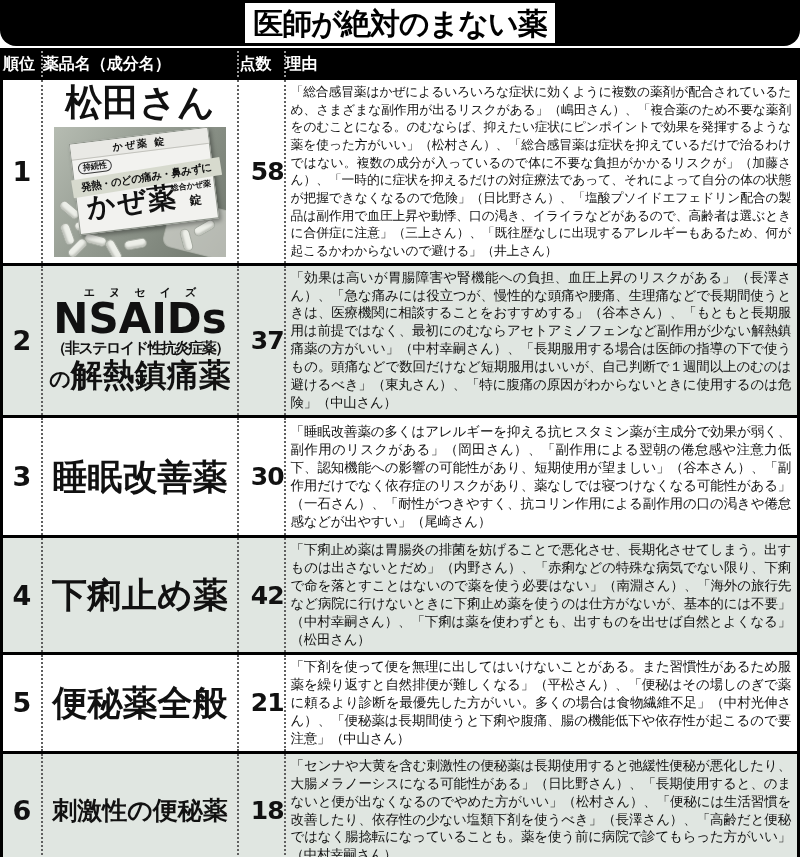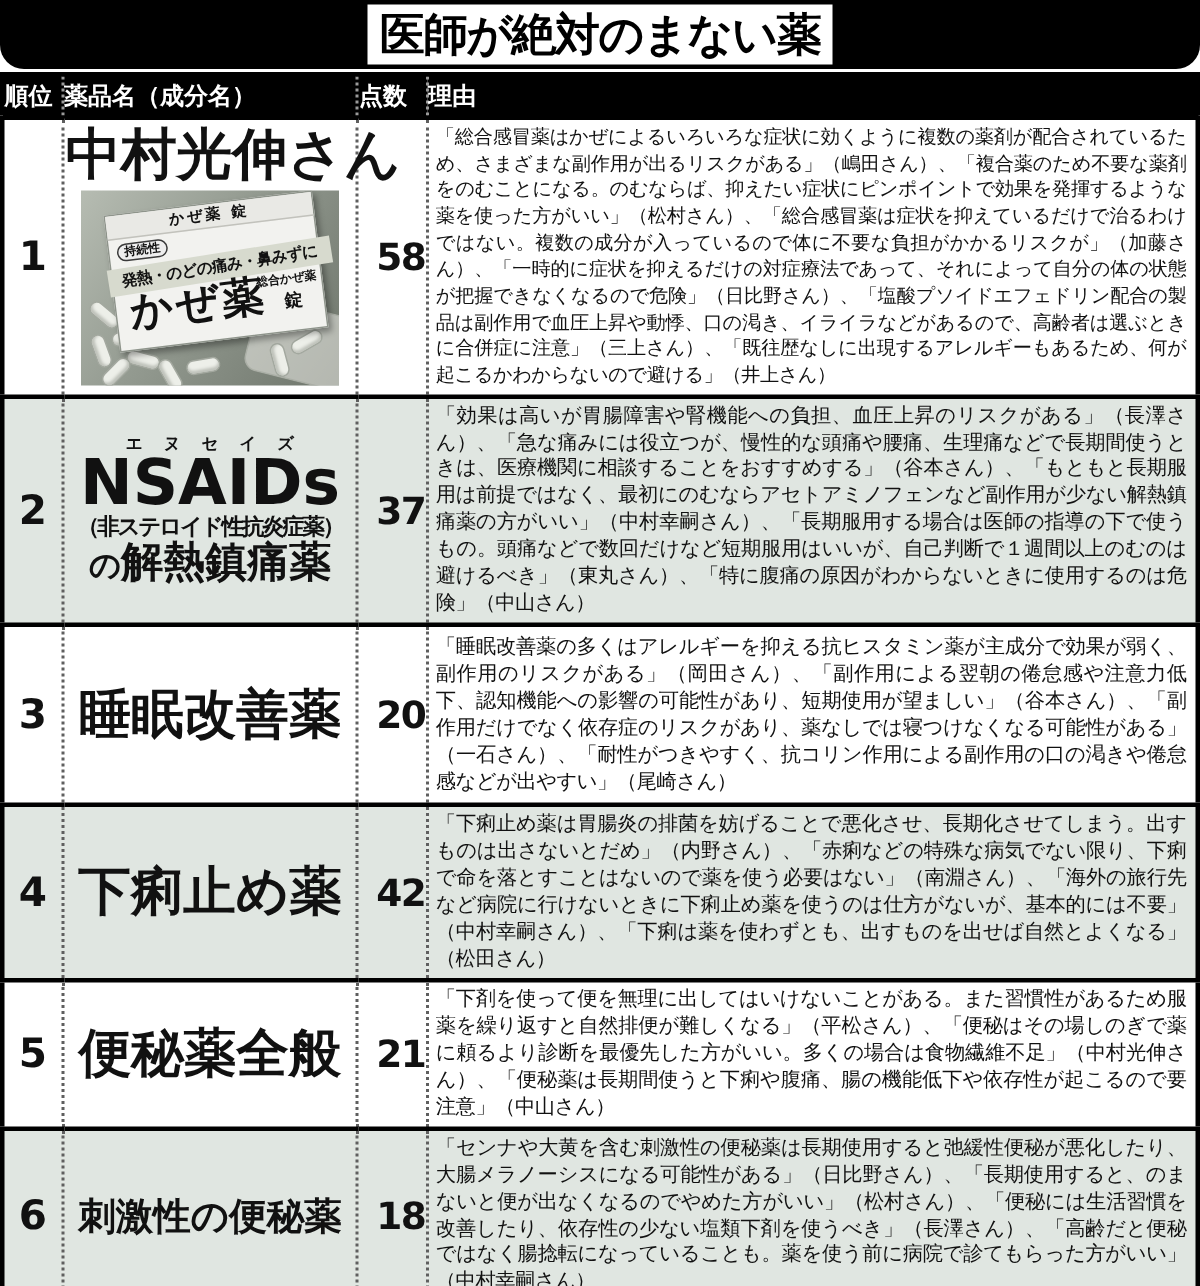--- a/index.html
+++ b/index.html
@@ -54,21 +54,21 @@
   .drug-xl{font-size:37px;font-weight:900;letter-spacing:0px;line-height:1.1;white-space:nowrap;}
   .drug-lg{font-size:35px;font-weight:900;line-height:1.15;white-space:nowrap;}
   .drug-sm{font-size:25px;font-weight:700;line-height:1.2;white-space:nowrap;}
 
   
   .furigana{font-size:11px;font-weight:700;letter-spacing:14px;padding-left:14px;line-height:1;margin-bottom:1px;white-space:nowrap;}
   .nsaids{font-size:42px;font-weight:900;line-height:0.95;letter-spacing:0;white-space:nowrap;}
   .nsaids-paren{font-size:15px;font-weight:900;letter-spacing:-1.5px;line-height:1.25;white-space:nowrap;}
   .nsaids-tail{font-weight:900;line-height:1.1;white-space:nowrap;}
   .nsaids-tail .lead{font-size:21px;}
-  .nsaids-tail .main{font-size:28px;}
+  .nsaids-tail .main{font-size:32px;}
 
   
   .photo{
     position:relative;width:172px;height:130px;margin:3px auto 2px auto;
     background:linear-gradient(125deg,#b6bcb2 0%,#939a90 45%,#6e756b 100%);
     overflow:hidden;
   }
   .med-box{
     position:absolute;left:20px;top:8px;width:138px;height:90px;
     background:#f2f2ef;transform:rotate(-7deg);border:1px solid #8e948b;
@@ -127,21 +127,21 @@
         <th>薬品名（成分名）</th>
         <th>点数</th>
         <th>理由</th>
       </tr>
     </thead>
     <tbody>
 
       <tr class="r1" style="height:185px">
         <td class="rank-cell">1</td>
         <td class="name-cell">
-          <div class="drug-xl">中村光伸さん</div>
+          <div class="drug-xl">松田さん</div>
           <div class="photo">
             <div class="bottle"></div>
             <div class="pill" style="left:4px;top:78px;transform:rotate(40deg)"></div>
             <div class="pill" style="left:20px;top:92px;transform:rotate(-20deg)"></div>
             <div class="pill" style="left:2px;top:102px;transform:rotate(70deg)"></div>
             <div class="pill" style="left:30px;top:108px;transform:rotate(15deg)"></div>
             <div class="pill" style="left:12px;top:116px;transform:rotate(-45deg)"></div>
             <div class="pill" style="left:48px;top:118px;transform:rotate(60deg)"></div>
             <div class="pill" style="left:70px;top:112px;transform:rotate(-10deg)"></div>
             <div class="pill" style="right:28px;top:108px;transform:rotate(75deg)"></div>
@@ -169,21 +169,21 @@
         </td>
         <td class="score-cell">37</td>
         <td class="reason-cell">「効果は高いが胃腸障害や腎機能への負担、血圧上昇のリスクがある」（長澤さん）、「急な痛みには役立つが、慢性的な頭痛や腰痛、生理痛などで長期間使うときは、医療機関に相談することをおすすめする」（谷本さん）、「もともと長期服用は前提ではなく、最初にのむならアセトアミノフェンなど副作用が少ない解熱鎮痛薬の方がいい」（中村幸嗣さん）、「長期服用する場合は医師の指導の下で使うもの。頭痛などで数回だけなど短期服用はいいが、自己判断で１週間以上のむのは避けるべき」（東丸さん）、「特に腹痛の原因がわからないときに使用するのは危険」（中山さん）</td>
       </tr>
 
       <tr style="height:120px">
         <td class="rank-cell">3</td>
         <td class="name-cell">
           <div class="drug-lg">睡眠改善薬</div>
         </td>
-        <td class="score-cell">20</td>
+        <td class="score-cell">30</td>
         <td class="reason-cell">「睡眠改善薬の多くはアレルギーを抑える抗ヒスタミン薬が主成分で効果が弱く、副作用のリスクがある」（岡田さん）、「副作用による翌朝の倦怠感や注意力低下、認知機能への影響の可能性があり、短期使用が望ましい」（谷本さん）、「副作用だけでなく依存症のリスクがあり、薬なしでは寝つけなくなる可能性がある」（一石さん）、「耐性がつきやすく、抗コリン作用による副作用の口の渇きや倦怠感などが出やすい」（尾崎さん）</td>
       </tr>
 
       <tr class="alt" style="height:112px">
         <td class="rank-cell">4</td>
         <td class="name-cell">
           <div class="drug-lg">下痢止め薬</div>
         </td>
         <td class="score-cell">42</td>
         <td class="reason-cell">「下痢止め薬は胃腸炎の排菌を妨げることで悪化させ、長期化させてしまう。出すものは出さないとだめ」（内野さん）、「赤痢などの特殊な病気でない限り、下痢で命を落とすことはないので薬を使う必要はない」（南淵さん）、「海外の旅行先など病院に行けないときに下痢止め薬を使うのは仕方がないが、基本的には不要」（中村幸嗣さん）、「下痢は薬を使わずとも、出すものを出せば自然とよくなる」（松田さん）</td>

